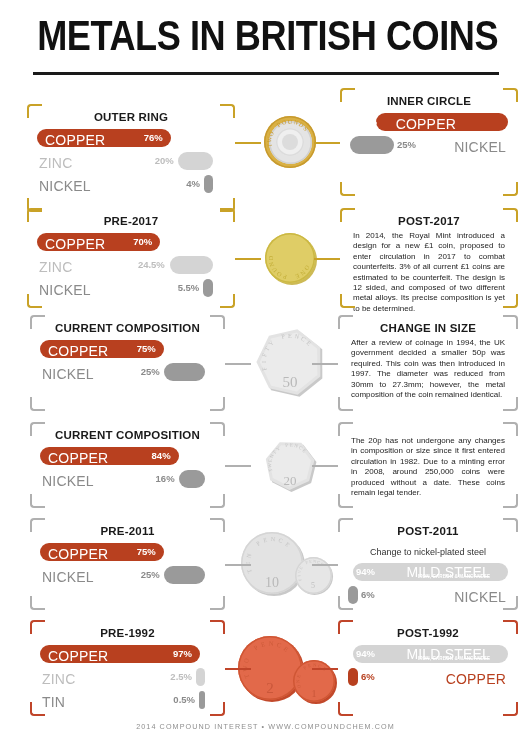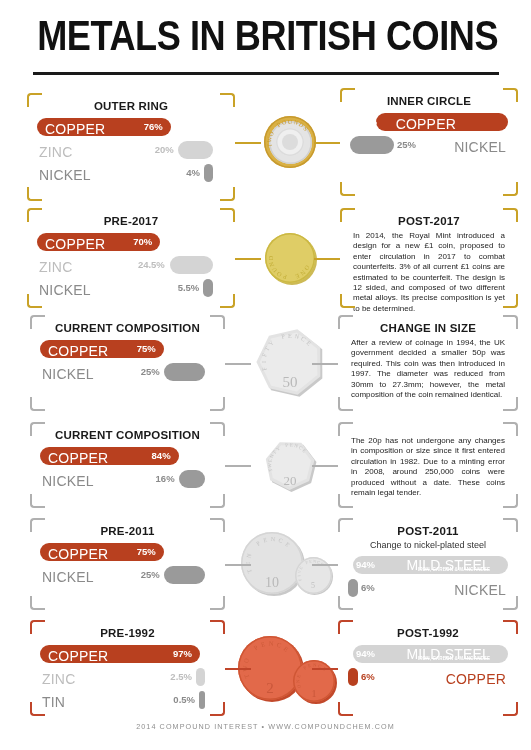--- a/index.html
+++ b/index.html
@@ -41,21 +41,21 @@
   .bk.bl{left:0;bottom:0;border-right:none;border-top:none;border-bottom-left-radius:4px;}
   .bk.tr{right:0;top:0;border-left:none;border-bottom:none;border-top-right-radius:4px;}
   .bk.br{right:0;bottom:0;border-left:none;border-top:none;border-bottom-right-radius:4px;}
 
   .panel-title{
     text-align:center;font-weight:bold;font-size:11.5px;
     color:#1a1a1a;letter-spacing:0.2px;
     margin-top:7px;
   }
   .panel-sub{
-    text-align:center;font-size:9px;color:#333;margin-top:3px;
+    text-align:center;font-size:9px;color:#333;margin-top:10px;
   }
 
   
   .connector{position:absolute;height:2px;}
 
   
   .bars{margin-top:6px;padding:0 10px;}
   .barline{position:relative;height:19px;margin-bottom:4px;}
   .bar{
     position:absolute;top:0;height:18px;border-radius:9px;
@@ -115,21 +115,21 @@
             <div style="position: absolute; left: 50%; top: 50%; font-size: 6.2px; color: rgb(199, 154, 46); font-family: &quot;Liberation Serif&quot;, serif; transform-origin: 0px 0px; transform: translate(-20.858px, -2.43795px) rotate(-83.3333deg) translate(-50%, -50%);">W</div>
             <div style="position: absolute; left: 50%; top: 50%; font-size: 6.2px; color: rgb(199, 154, 46); font-family: &quot;Liberation Serif&quot;, serif; transform-origin: 0px 0px; transform: translate(-19.2825px, -8.31768px) rotate(-66.6667deg) translate(-50%, -50%);">O</div>
             <div style="position: absolute; left: 50%; top: 50%; font-size: 6.2px; color: rgb(199, 154, 46); font-family: &quot;Liberation Serif&quot;, serif; transform-origin: 0px 0px; transform: translate(-11.5397px, -17.5452px) rotate(-33.3333deg) translate(-50%, -50%);">P</div>
             <div style="position: absolute; left: 50%; top: 50%; font-size: 6.2px; color: rgb(199, 154, 46); font-family: &quot;Liberation Serif&quot;, serif; transform-origin: 0px 0px; transform: translate(-6.02287px, -20.1178px) rotate(-16.6667deg) translate(-50%, -50%);">O</div>
             <div style="position: absolute; left: 50%; top: 50%; font-size: 6.2px; color: rgb(199, 154, 46); font-family: &quot;Liberation Serif&quot;, serif; transform-origin: 0px 0px; transform: translate(1.28588e-15px, -21px) rotate(0deg) translate(-50%, -50%);">U</div>
             <div style="position: absolute; left: 50%; top: 50%; font-size: 6.2px; color: rgb(199, 154, 46); font-family: &quot;Liberation Serif&quot;, serif; transform-origin: 0px 0px; transform: translate(6.02287px, -20.1178px) rotate(16.6667deg) translate(-50%, -50%);">N</div>
             <div style="position: absolute; left: 50%; top: 50%; font-size: 6.2px; color: rgb(199, 154, 46); font-family: &quot;Liberation Serif&quot;, serif; transform-origin: 0px 0px; transform: translate(11.5397px, -17.5452px) rotate(33.3333deg) translate(-50%, -50%);">D</div>
             <div style="position: absolute; left: 50%; top: 50%; font-size: 6.2px; color: rgb(199, 154, 46); font-family: &quot;Liberation Serif&quot;, serif; transform-origin: 0px 0px; transform: translate(16.0869px, -13.4985px) rotate(50deg) translate(-50%, -50%);">S</div>
           </div>
         </div>
-        <div class="panel" style="left: 27px; top: 5px; width: 208px; height: 108px;">
+        <div class="panel" style="left: 27px; top: 16px; width: 208px; height: 108px;">
           <div class="bk tl" style="height: 12px; border-color: rgb(201, 162, 39);"></div>
           <div class="bk bl" style="height: 12px; border-color: rgb(201, 162, 39);"></div>
           <div class="bk tr" style="height: 12px; border-color: rgb(201, 162, 39);"></div>
           <div class="bk br" style="height: 12px; border-color: rgb(201, 162, 39);"></div>
           <div class="panel-title">OUTER RING</div>
           <div class="bars">
             <div class="barline">
               <div class="bar" style="width: 133.76px; background: rgb(184, 64, 31); left: 0px;"></div>
               <span class="bar-label" style="left: 8px; color: rgb(255, 255, 255);">COPPER</span>
               <span class="bar-val" style="left: 99.76px; color: rgb(255, 255, 255); text-align: right; width: 26px;">76%</span>

